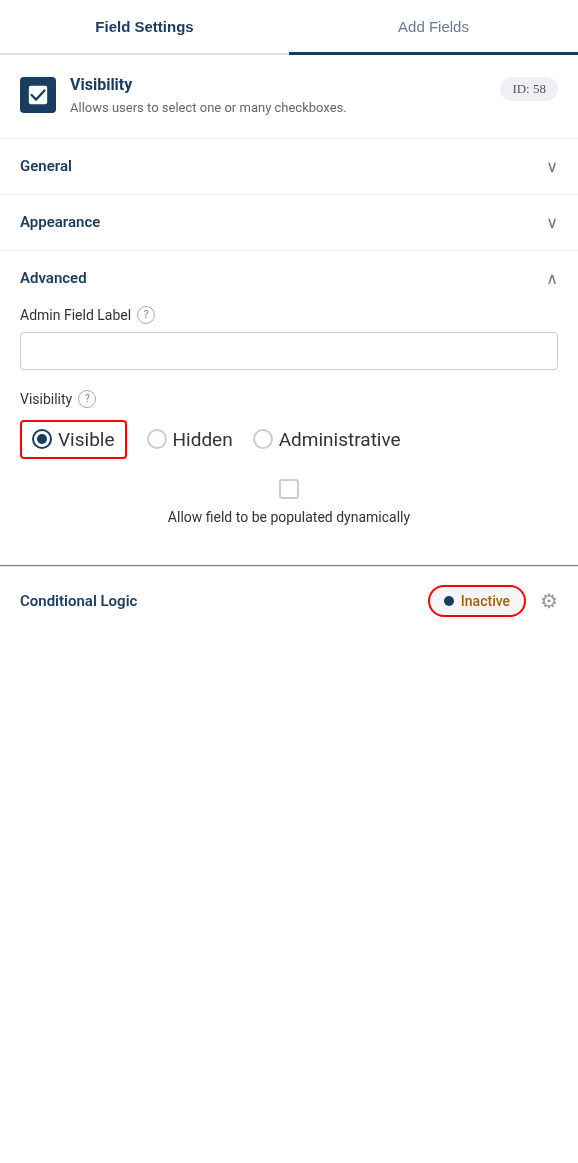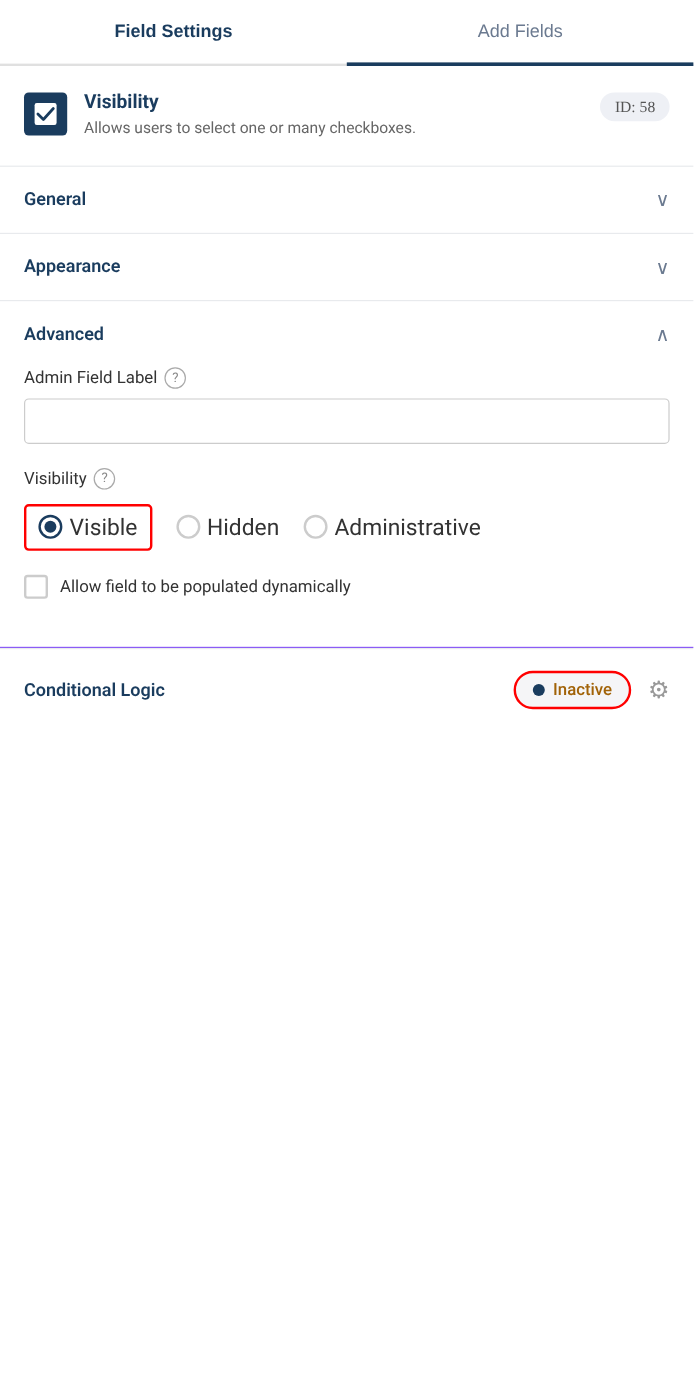--- a/index.html
+++ b/index.html
@@ -243,20 +243,21 @@
       align-items: center;
       gap: 6px;
     }
 
     
     .checkbox-option {
       display: flex;
       align-items: center;
       gap: 10px;
       margin-bottom: 20px;
+      flex-direction: column;
     }
 
     .checkbox-square {
       width: 20px;
       height: 20px;
       border: 2px solid #ccc;
       border-radius: 3px;
       flex-shrink: 0;
     }
 

